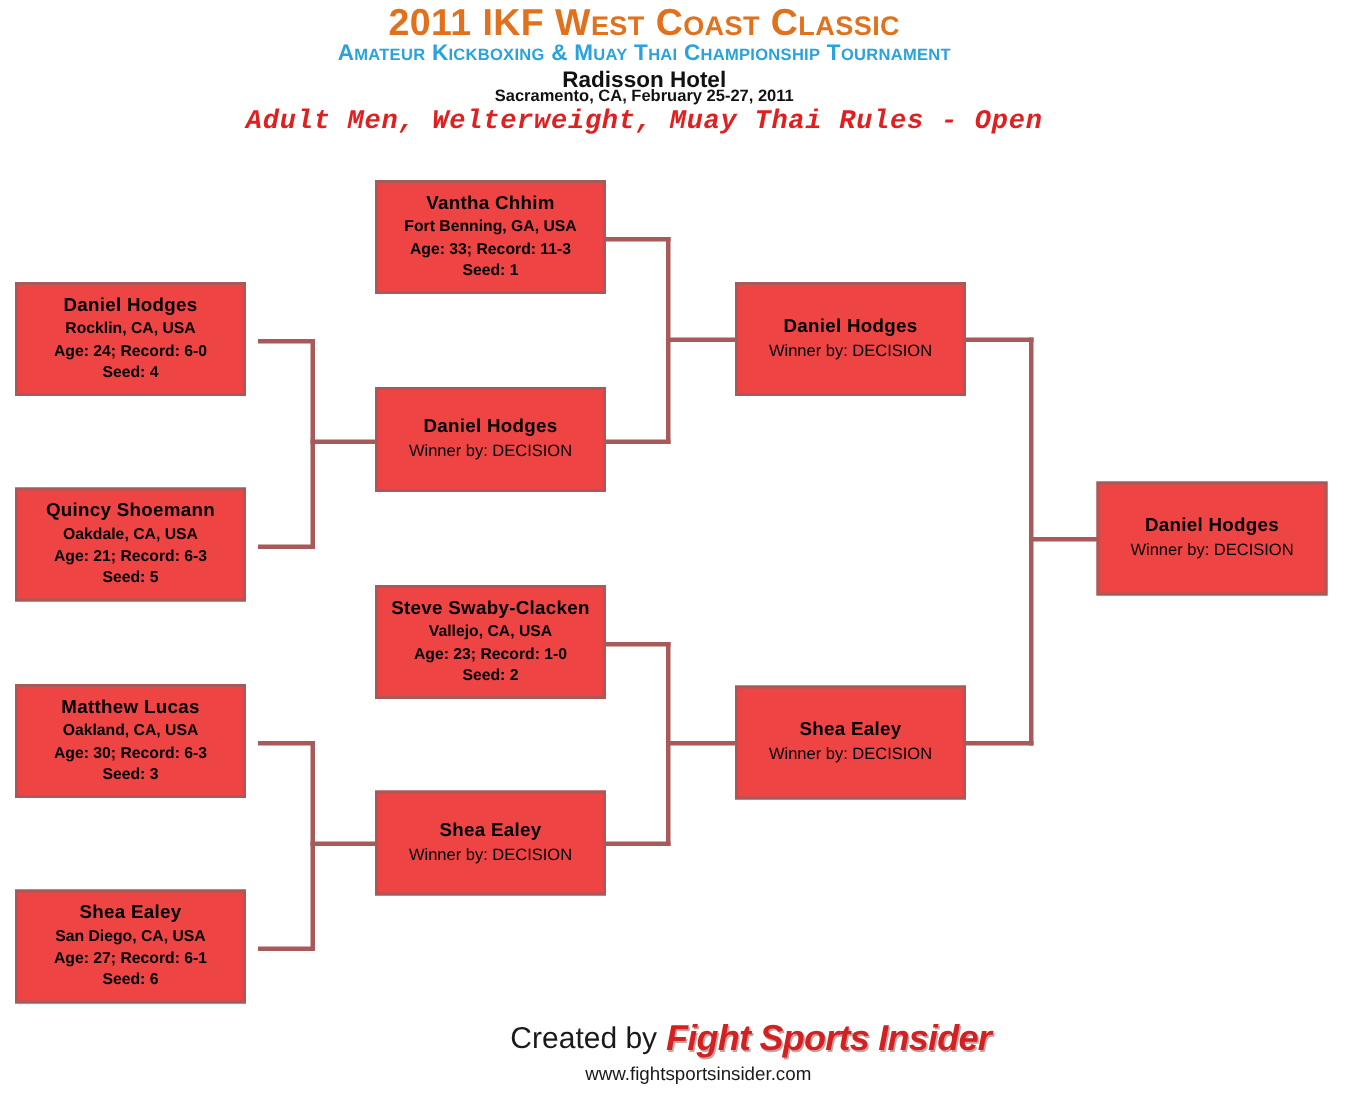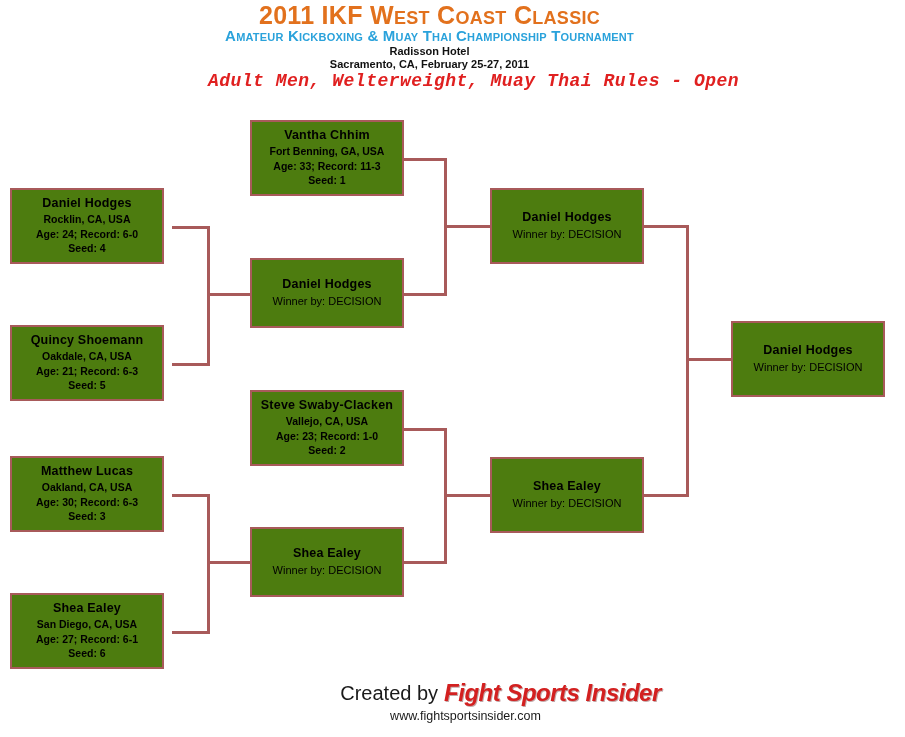--- a/index.html
+++ b/index.html
@@ -38,46 +38,45 @@
   #hdr-subtitle {
     top: 27px;
     font-size: 15px;
     font-weight: bold;
     color: #2AA2DB;
     font-variant: small-caps;
     letter-spacing: 0.2px;
   }
   #hdr-venue {
     top: 45px;
-    font-size: 11px;
+    font-size: 15px;
     font-weight: bold;
     color: #111111;
   }
   #hdr-datecity {
     top: 58px;
     font-size: 11px;
     font-weight: bold;
     color: #111111;
   }
   #hdr-division {
     top: 71px;
     font-size: 18px;
     font-weight: bold;
     font-style: italic;
     color: #E02020;
     font-family: "Liberation Mono", "DejaVu Sans Mono", monospace;
     letter-spacing: 0.5px;
-    padding-left: 44px;
   }
 
   
   .box {
     position: absolute;
     box-sizing: border-box;
-    background: #4d7c0f;
+    background: #ef4444;
     border: 2px solid #A85A5A;
     display: flex;
     flex-direction: column;
     align-items: center;
     justify-content: center;
     text-align: center;
     z-index: 3;
   }
   .box .nm {
     font-size: 12.5px;

